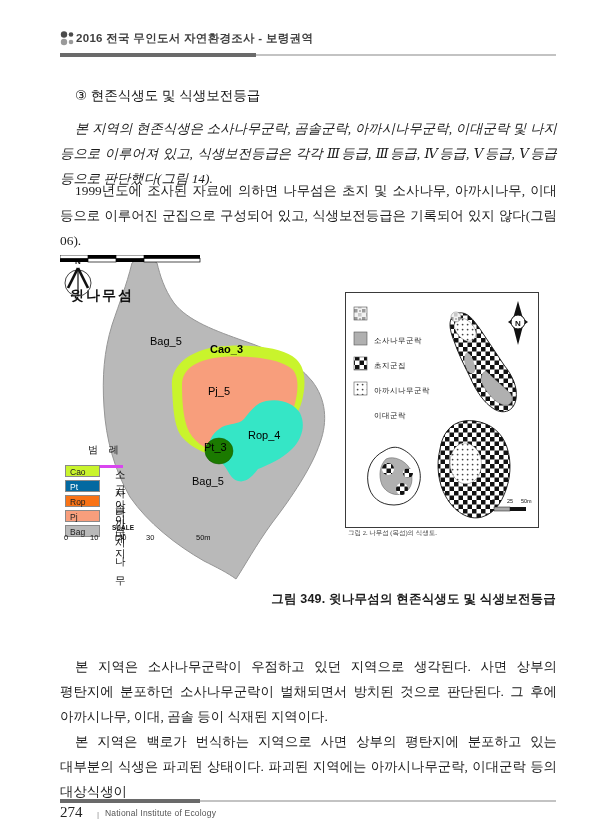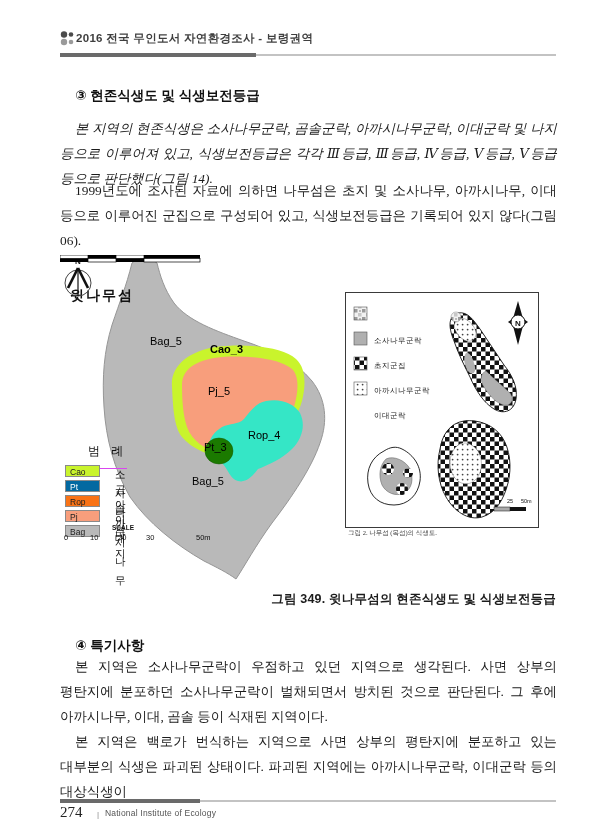--- a/index.html
+++ b/index.html
@@ -5,41 +5,41 @@
   html,body{margin:0;padding:0;background:#e8e8e8;}
   #page{position:relative;width:616px;height:840px;background:#ffffff;margin:0 auto;
         font-family:"Liberation Sans","DejaVu Sans",sans-serif;overflow:hidden;}
   .abs{position:absolute;}
   
   #header-title{left:76px;top:31px;font-size:11.5px;font-weight:bold;color:#3f3f3f;letter-spacing:.3px;text-align:center;}
   #header-rule{left:60px;top:53px;width:496px;height:4px;}
   #header-rule .dark{position:absolute;left:0;top:0;width:196px;height:3.5px;background:#6a6a6a;}
   #header-rule .light{position:absolute;left:196px;top:.5px;width:300px;height:2.5px;background:#c3c3c3;}
   
-  .heading{left:60px;width:496px;font-size:13.5px;font-weight:bold;color:#111;
+  .heading{left:60px;width:496px;font-size:13.5px;font-weight:normal;color:#111;
            font-family:"Liberation Sans","DejaVu Sans",sans-serif;padding-left:15px;}
   .para{left:60px;width:497px;font-size:13.4px;line-height:25px;color:#1b1b1b;
         font-family:"Liberation Serif","DejaVu Serif",serif;text-align:justify;
         text-indent:15px;word-break:keep-all;}
   #s3-heading{top:87px;}
   #s3-para1{top:116px;font-style:italic;}
   #s3-para2{top:178px;}
   #s4-heading{top:637px;}
   #s4-para1{top:654px;}
   #s4-para2{top:729px;}
   
   #map{left:60px;top:255px;width:290px;height:332px;}
   #map svg{position:absolute;left:0;top:0;}
   .map-label{position:absolute;font-size:11px;color:#000;font-family:"Liberation Sans","DejaVu Sans",sans-serif;}
   #island-name{position:absolute;left:10px;top:32px;font-size:14px;font-weight:bold;color:#111;letter-spacing:2px;}
   #north{position:absolute;left:207px;top:20px;width:36px;height:46px;}
   
   #legend{position:absolute;left:2px;top:188px;width:130px;}
-  #legend-title{position:absolute;left:26px;top:0;font-size:12px;color:#111;letter-spacing:4px;
-                border-bottom:1px solid #d946ef;padding-bottom:8px;}
+  #legend-title{position:absolute;left:26px;top:0;font-size:10px;color:#111;letter-spacing:4px;
+                border-bottom:3px solid #d946ef;padding-bottom:8px;}
   .lg-row{position:absolute;left:3px;height:12px;}
   .lg-swatch{position:absolute;left:0;top:0;width:35px;height:12px;border:1px solid #8a8a8a;
              font-size:8.5px;color:#222;line-height:12px;padding-left:4px;box-sizing:border-box;}
   .lg-name{position:absolute;left:50px;top:0;font-size:10.5px;color:#111;line-height:19px;letter-spacing:1px;}
   
   #scale-label{position:absolute;left:52px;top:269px;font-size:6.5px;font-weight:bold;color:#111;}
   .sc-num{position:absolute;top:278px;font-size:7.5px;color:#111;}
   #scalebar{position:absolute;left:6px;top:289px;}
   
   #inset{left:345px;top:292px;width:192px;height:234px;background:#fff;border:1px solid #3a3a3a;}
@@ -230,21 +230,20 @@
     <div class="ins-name" style="left:28px;top:92px">이대군락</div>
 
     <div class="ins-sc" style="left:146px">0</div>
     <div class="ins-sc" style="left:161px">25</div>
     <div class="ins-sc" style="left:175px">50m</div>
   </div>
   <div class="abs" id="inset-caption">그림 2. 나무섬 (목섬)의 식생도.</div>
 
   <div class="abs" id="fig-caption">그림 349. 윗나무섬의 현존식생도 및 식생보전등급</div>
 
-  <div class="abs heading" id="s4-heading">④ 특기사항</div>
   <div class="abs para" id="s4-para1">본 지역은 소사나무군락이 우점하고 있던 지역으로 생각된다. 사면 상부의 평탄지에 분포하던 소사나무군락이 벌채되면서 방치된 것으로 판단된다. 그 후에 아까시나무, 이대, 곰솔 등이 식재된 지역이다.</div>
   <div class="abs para" id="s4-para2">본 지역은 백로가 번식하는 지역으로 사면 상부의 평탄지에 분포하고 있는 대부분의 식생은 파괴된 상태이다. 파괴된 지역에는 아까시나무군락, 이대군락 등의 대상식생이</div>
 
   <div class="abs" id="footer-rule">
     <span class="dark"></span>
       <span class="light"></span>
   </div>
   <div class="abs" id="page-num">274</div>
   <div class="abs" id="footer-sep">|</div>
   <div class="abs" id="footer-org">National Institute of Ecology</div>

